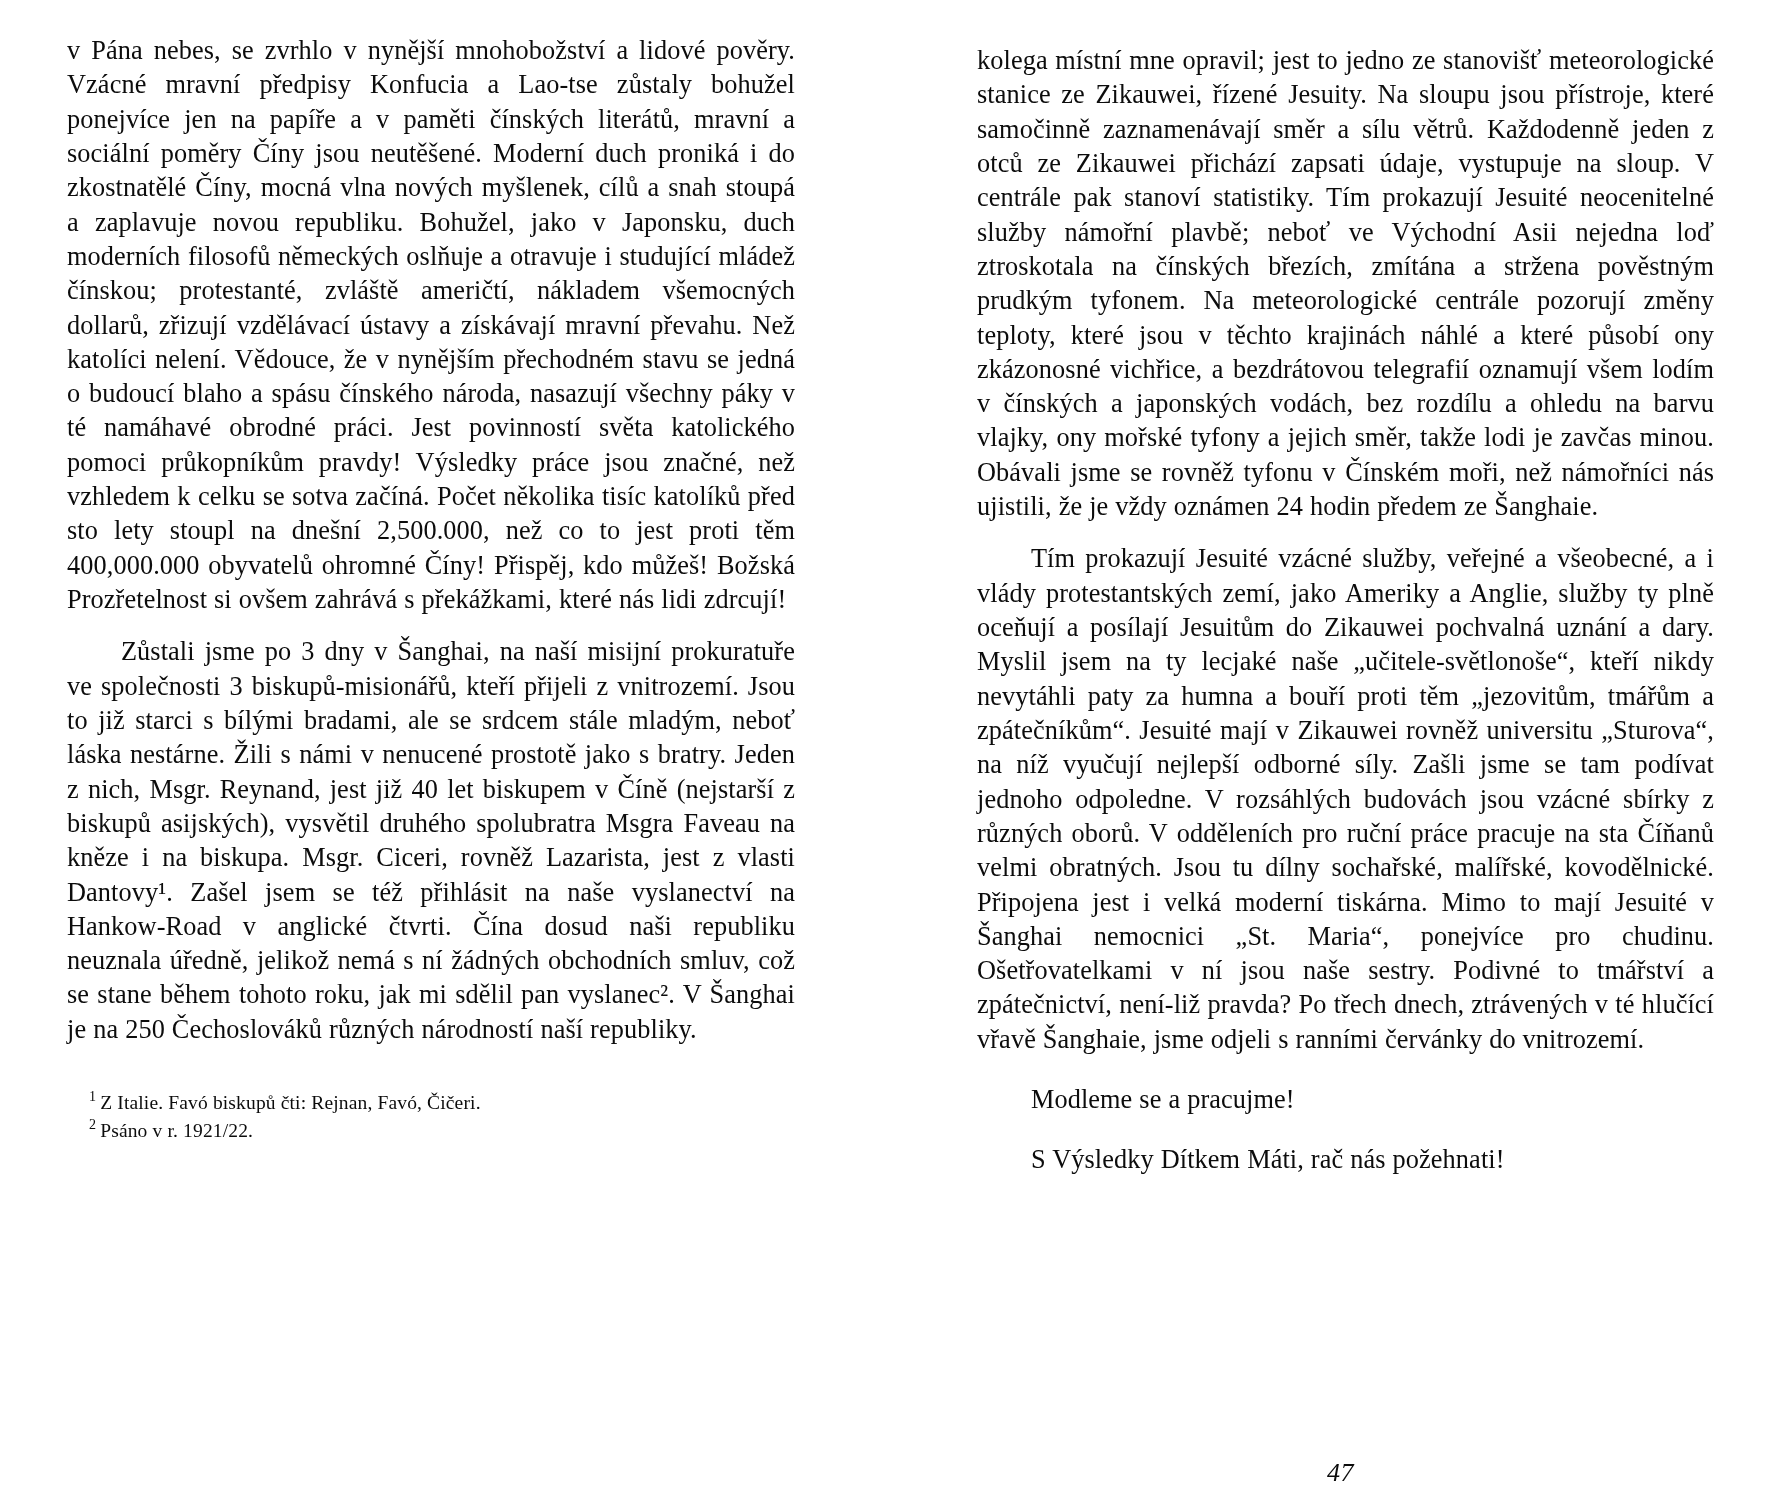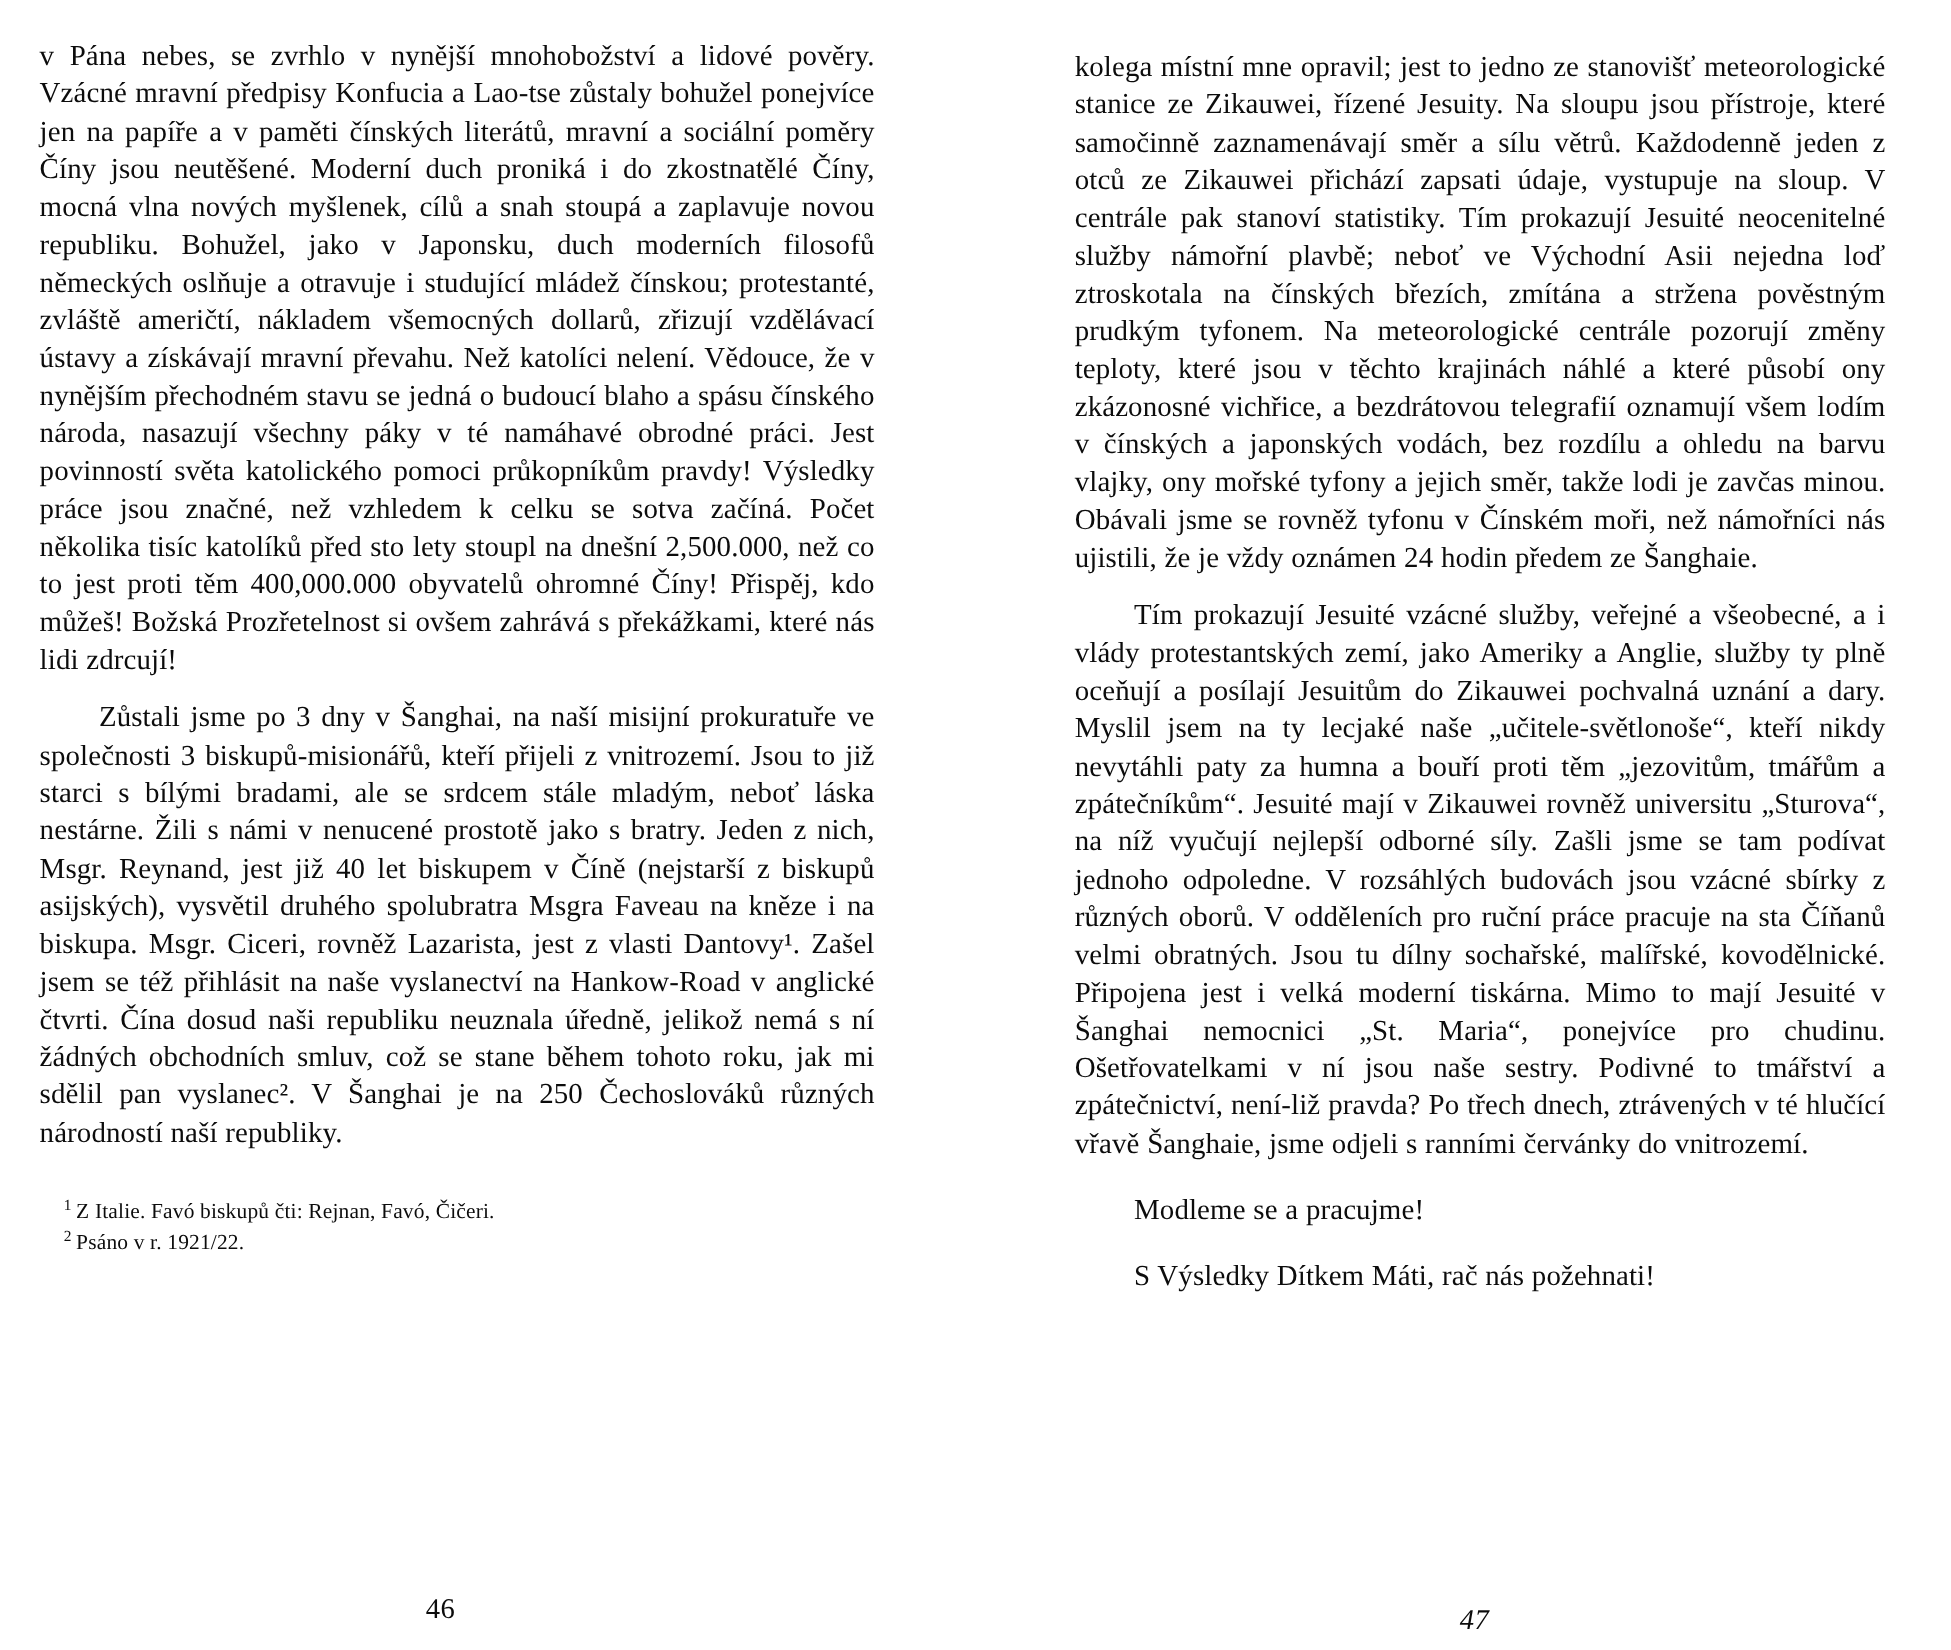--- a/index.html
+++ b/index.html
@@ -22,21 +22,22 @@
   }
   .page {
     box-sizing: border-box;
     position: relative;
     height: 100%;
     display: flex;
     flex-direction: column;
   }
   .page-left {
     width: 887px;
-    padding: 0 92px 0 36px;
+    padding: 0 92px 0 67px;
+    align-items: flex-end;
   }
   .page-right {
     width: 887px;
     padding: 0 60px 0 90px;
     margin-top: 10px;
   }
   .body-col {
     flex: 1 1 auto;
   }
   p.para {
@@ -99,21 +100,20 @@
 
       <div class="footnotes">
         <div class="footnote">
           <sup>1</sup><span>Z Italie. Favó biskupů čti: Rejnan, Favó, Čičeri.</span>
         </div>
         <div class="footnote">
           <sup>2</sup><span>Psáno v r. 1921/22.</span>
         </div>
       </div>
     </div>
-    <div class="folio folio-left">46</div>
   </div>
 
   <div class="page page-right">
     <div class="body-col">
       <p class="para noindent">kolega místní mne opravil; jest to jedno ze stanovišť meteorologické stanice ze Zikauwei, řízené Jesuity. Na sloupu jsou přístroje, které samočinně zaznamenávají směr a sílu větrů. Každodenně jeden z otců ze Zikauwei přichází zapsati údaje, vystupuje na sloup. V centrále pak stanoví statistiky. Tím prokazují Jesuité neocenitelné služby námořní plavbě; neboť ve Východní Asii nejedna loď ztroskotala na čínských březích, zmítána a stržena pověstným prudkým tyfonem. Na meteorologické centrále pozorují změny teploty, které jsou v těchto krajinách náhlé a které působí ony zkázonosné vichřice, a bezdrátovou telegrafií oznamují všem lodím v čínských a japonských vodách, bez rozdílu a ohledu na barvu vlajky, ony mořské tyfony a jejich směr, takže lodi je zavčas minou. Obávali jsme se rovněž tyfonu v Čínském moři, než námořníci nás ujistili, že je vždy oznámen 24 hodin předem ze Šanghaie.</p>
       <div class="spacer-sm"></div>
       <p class="para">Tím prokazují Jesuité vzácné služby, veřejné a všeobecné, a i vlády protestantských zemí, jako Ameriky a Anglie, služby ty plně oceňují a posílají Jesuitům do Zikauwei pochvalná uznání a dary. Myslil jsem na ty lecjaké naše „učitele-světlonoše“, kteří nikdy nevytáhli paty za humna a bouří proti těm „jezovitům, tmářům a zpátečníkům“. Jesuité mají v Zikauwei rovněž universitu „Sturova“, na níž vyučují nejlepší odborné síly. Zašli jsme se tam podívat jednoho odpoledne. V rozsáhlých budovách jsou vzácné sbírky z různých oborů. V odděleních pro ruční práce pracuje na sta Číňanů velmi obratných. Jsou tu dílny sochařské, malířské, kovodělnické. Připojena jest i velká moderní tiskárna. Mimo to mají Jesuité v Šanghai nemocnici „St. Maria“, ponejvíce pro chudinu. Ošetřovatelkami v ní jsou naše sestry. Podivné to tmářství a zpátečnictví, není-liž pravda? Po třech dnech, ztrávených v té hlučící vřavě Šanghaie, jsme odjeli s ranními červánky do vnitrozemí.</p>
       <div class="spacer-md"></div>
       <div class="closing">
         <p class="para">Modleme se a pracujme!</p>

